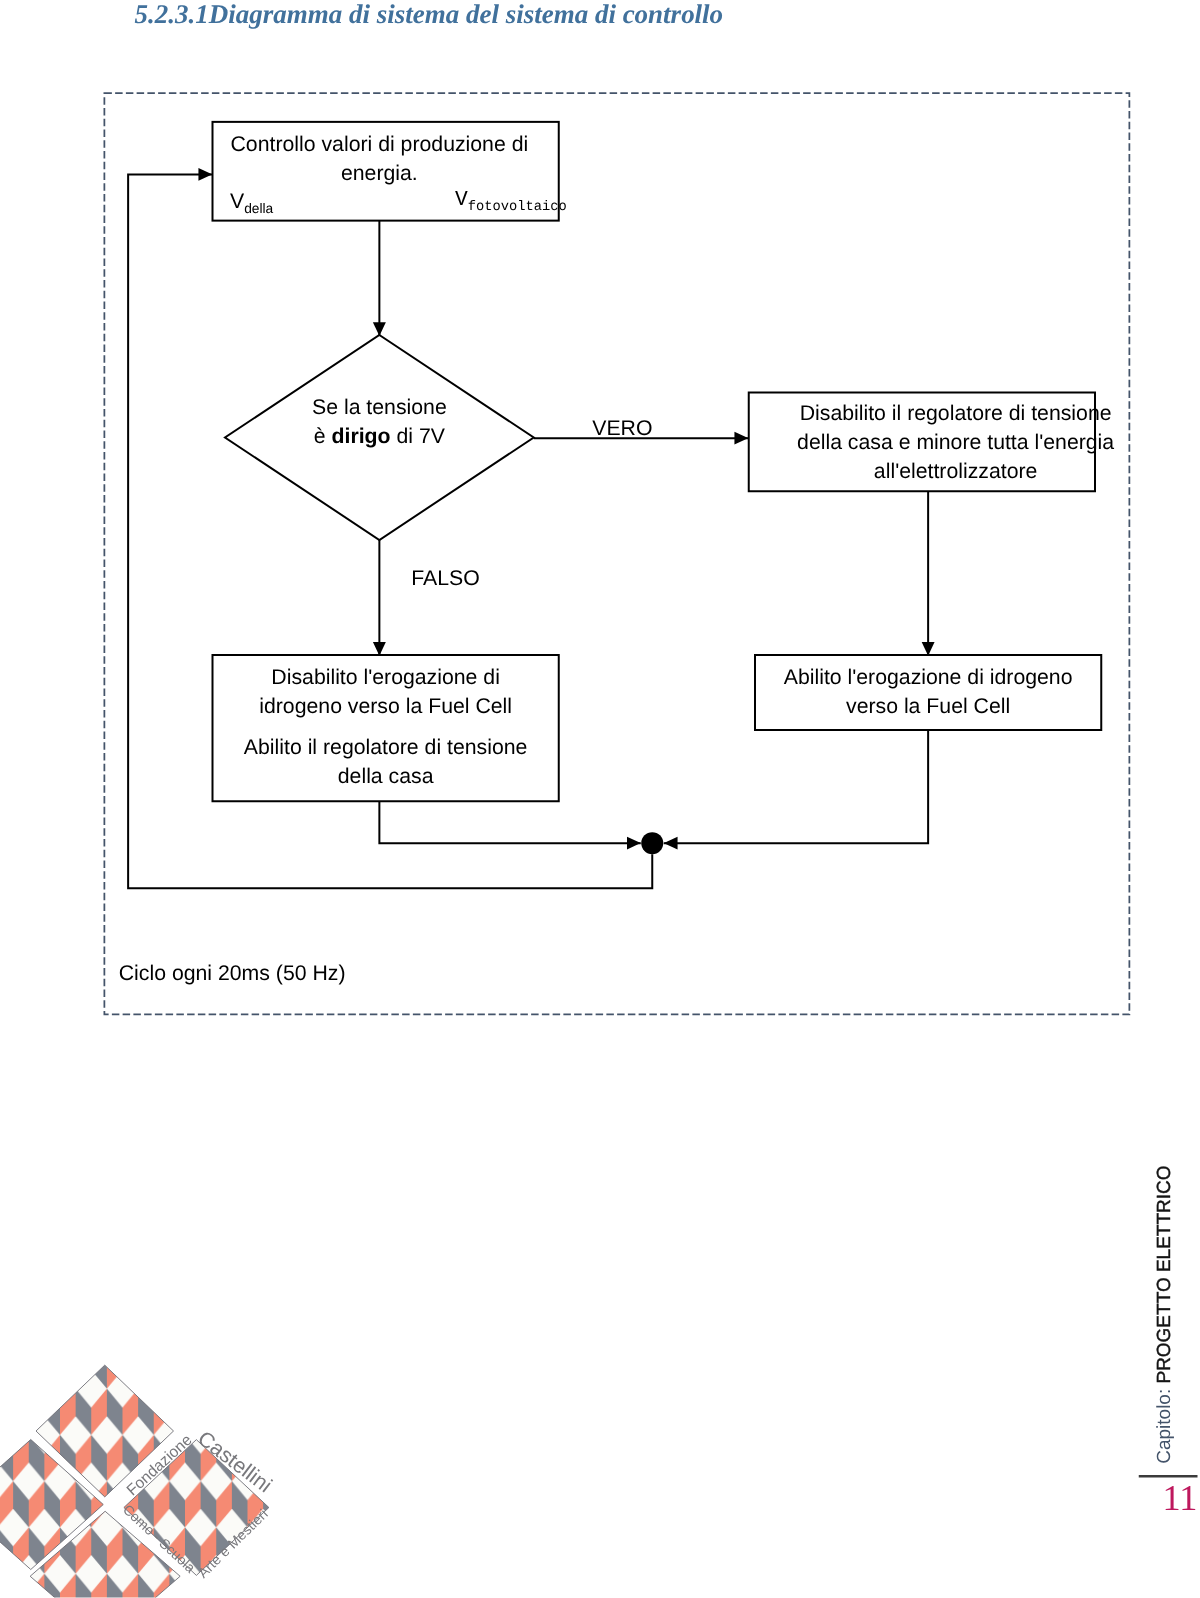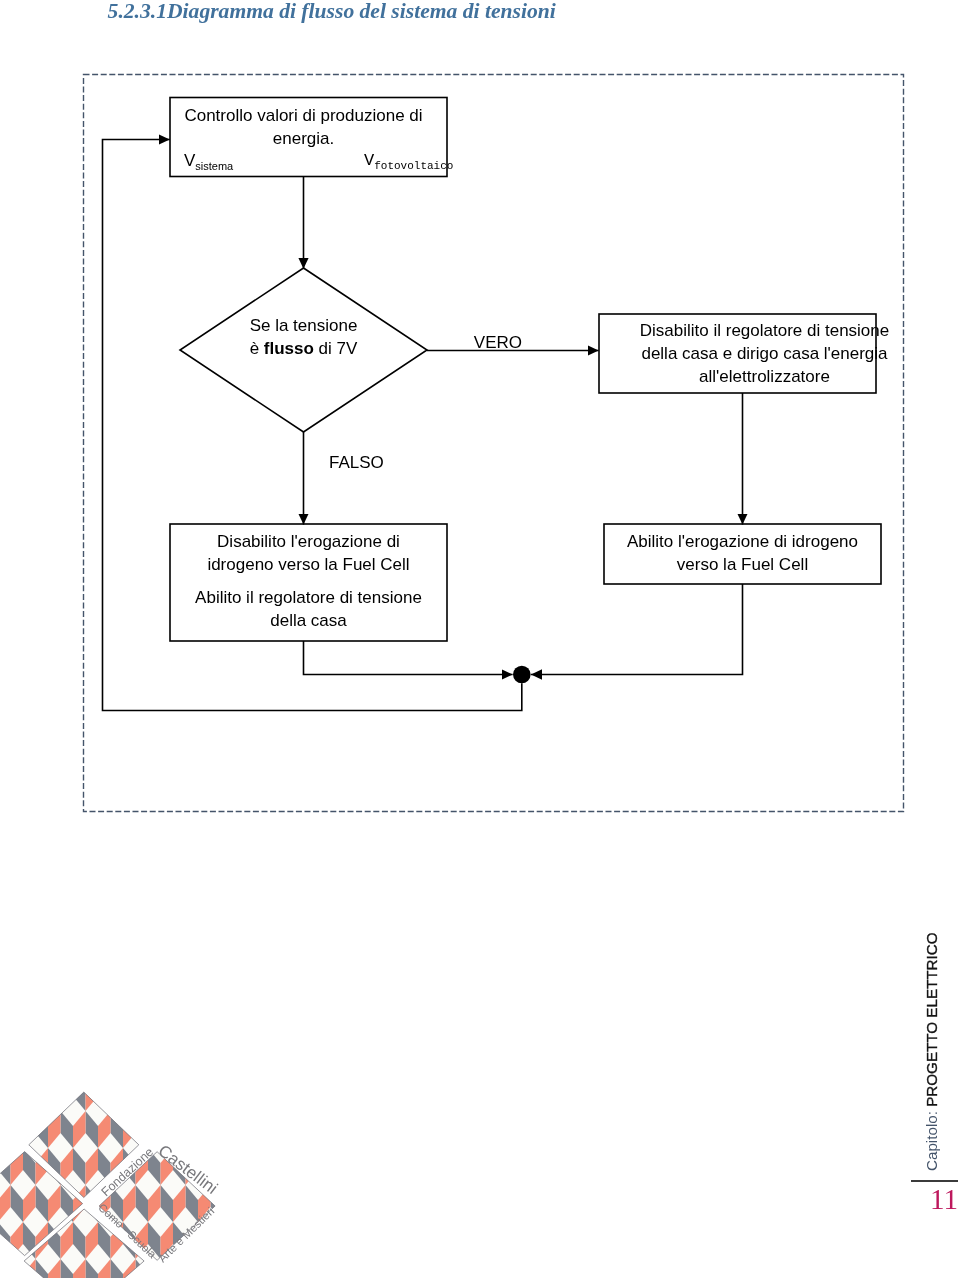--- a/index.html
+++ b/index.html
@@ -14,21 +14,21 @@
   #footer-chapter .cap-prefix{color:#44546a;}
   #footer-chapter .cap-name{color:#141414;font-weight:normal;-webkit-text-stroke:0.35px #141414;}
   #logo{position:absolute;left:0px;top:1086px;width:260px;height:200px;}
   #footer-rule{position:absolute;left:911px;top:1180px;width:47px;height:1.6px;background:#3b3b3b;}
   #footer-page{position:absolute;left:911px;top:1185px;width:47px;text-align:right;font-family:"Liberation Serif",serif;font-size:29px;line-height:29px;color:#be185d;}
 </style>
 </head>
 <body>
 
 <div class="page">
-  <div id="heading"><span class="num">5.2.3.1</span><span>Diagramma di flusso del sistema di tensioni</span></div>
+  <div id="heading"><span class="num">5.2.3.1</span><span>Diagramma di sistema del sistema di controllo</span></div>
 
   <svg class="flow" viewBox="0 0 960 900">
     <defs>
       <marker id="ah" viewBox="0 0 10 10" refX="10" refY="5" markerWidth="6.9" markerHeight="6.9" orient="auto-start-reverse" markerUnits="strokeWidth">
         <path d="M0,0.3 L10,5 L0,9.7 z" fill="#000"></path>
       </marker>
     </defs>
 
     <rect x="83.5" y="74.5" width="820" height="737" fill="none" stroke="#44546a" stroke-width="1.4" stroke-dasharray="6 2.6"></rect>
 
@@ -51,50 +51,51 @@
       <path d="M742.5,584 L742.5,674.5 L531,674.5" marker-end="url(#ah)"></path>
       <path d="M521.8,683.3 L521.8,710.5 L102.5,710.5 L102.5,139.5 L169.8,139.5" marker-end="url(#ah)"></path>
     </g>
     <circle cx="521.8" cy="674.5" r="8.8" fill="#000"></circle>
   </svg>
 
   <div class="blabel" style="left:170px;top:104px;width:267px;">
     <span>Controllo valori di produzione di</span><br>
     <span>energia.</span>
   </div>
-  <div style="position:absolute;left:184px;top:152px;font-size:17px;line-height:17px;"><span>V</span><sub style="font-size:11px;">sistema</sub></div>
+  <div style="position:absolute;left:184px;top:152px;font-size:17px;line-height:17px;"><span>V</span><sub style="font-size:11px;">della</sub></div>
   <div style="position:absolute;left:364px;top:152px;font-size:17px;line-height:17px;font-family:Liberation Mono, monospace;"><span>V</span><sub style="font-size:11px;">fotovoltaico</sub></div>
 
   <div class="blabel" style="left:180px;top:314px;width:247px;">
     <span>Se la tensione</span><br>
-    <span>è </span><b>flusso</b><span> di 7V</span>
+    <span>è </span><b>dirigo</b><span> di 7V</span>
   </div>
 
   <div class="blabel" style="left:442px;top:331px;width:80px;text-align:right;">VERO</div>
   <div class="blabel" style="left:329px;top:451px;width:80px;text-align:left;">FALSO</div>
 
   <div class="blabel" style="left:599px;top:319px;width:331px;">
     <span>Disabilito il regolatore di tensione</span><br>
-    <span>della casa e dirigo casa l'energia</span><br>
+    <span>della casa e minore tutta l'energia</span><br>
     <span>all'elettrolizzatore</span>
   </div>
 
   <div class="blabel" style="left:170px;top:530px;width:277px;">
     <span>Disabilito l'erogazione di</span><br>
     <span>idrogeno verso la Fuel Cell</span>
     <div style="height:10px"></div>
     <span>Abilito il regolatore di tensione</span><br>
     <span>della casa</span>
   </div>
 
   <div class="blabel" style="left:604px;top:530px;width:277px;">
     <span>Abilito l'erogazione di idrogeno</span><br>
     <span>verso la Fuel Cell</span>
   </div>
 
+  <div class="blabel" style="left:95px;top:767px;width:320px;text-align:left;">Ciclo ogni 20ms (50 Hz)</div>
 
   <svg id="logo" viewBox="0 0 260 200">
     <defs>
       <pattern id="isoblocks" patternUnits="userSpaceOnUse" width="25" height="74" x="-2" y="10">
         <rect x="-2" y="-2" width="29" height="78" fill="#fbfbf8"></rect>
         <g fill="#7e848e">
             <path d="M-25 -22 L-12.5 -7 L-12.5 15 L-25 0 Z"></path>
             <path d="M0 -22 L12.5 -7 L12.5 15 L0 0 Z"></path>
             <path d="M25 -22 L37.5 -7 L37.5 15 L25 0 Z"></path>
             <path d="M-12.5 15 L0 30 L0 52 L-12.5 37 Z"></path>

